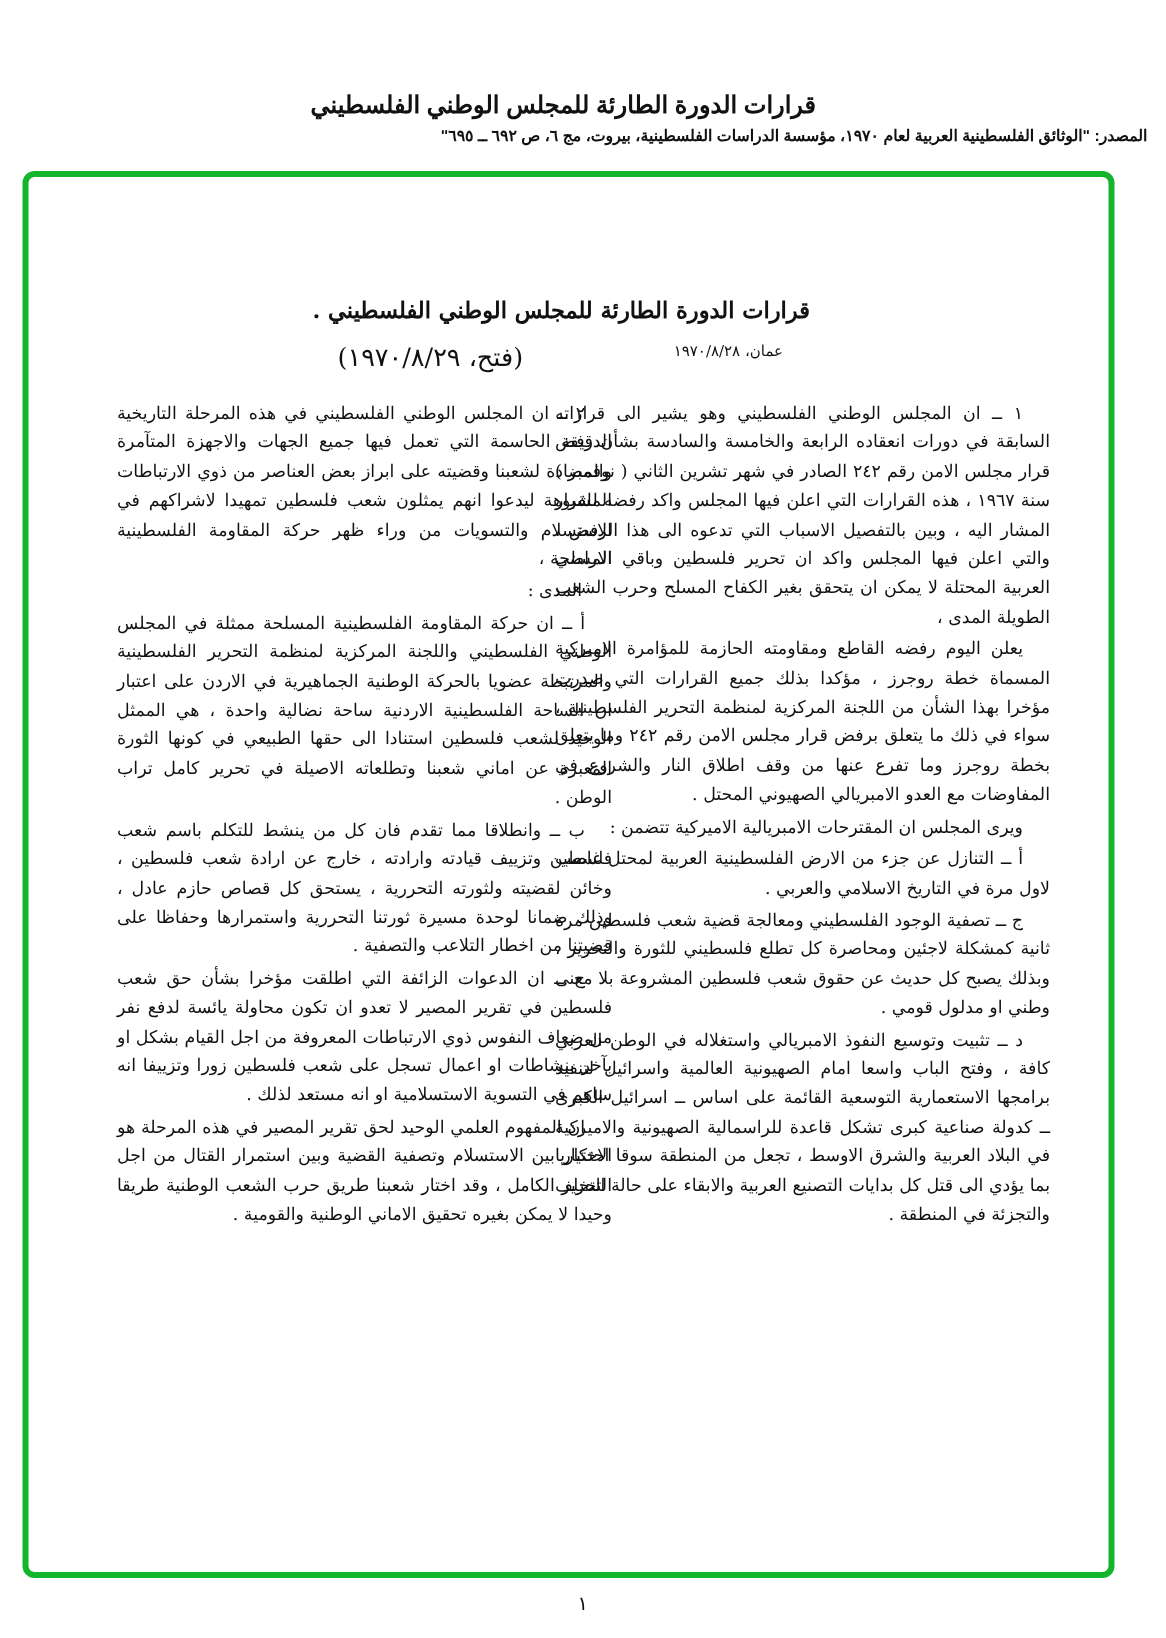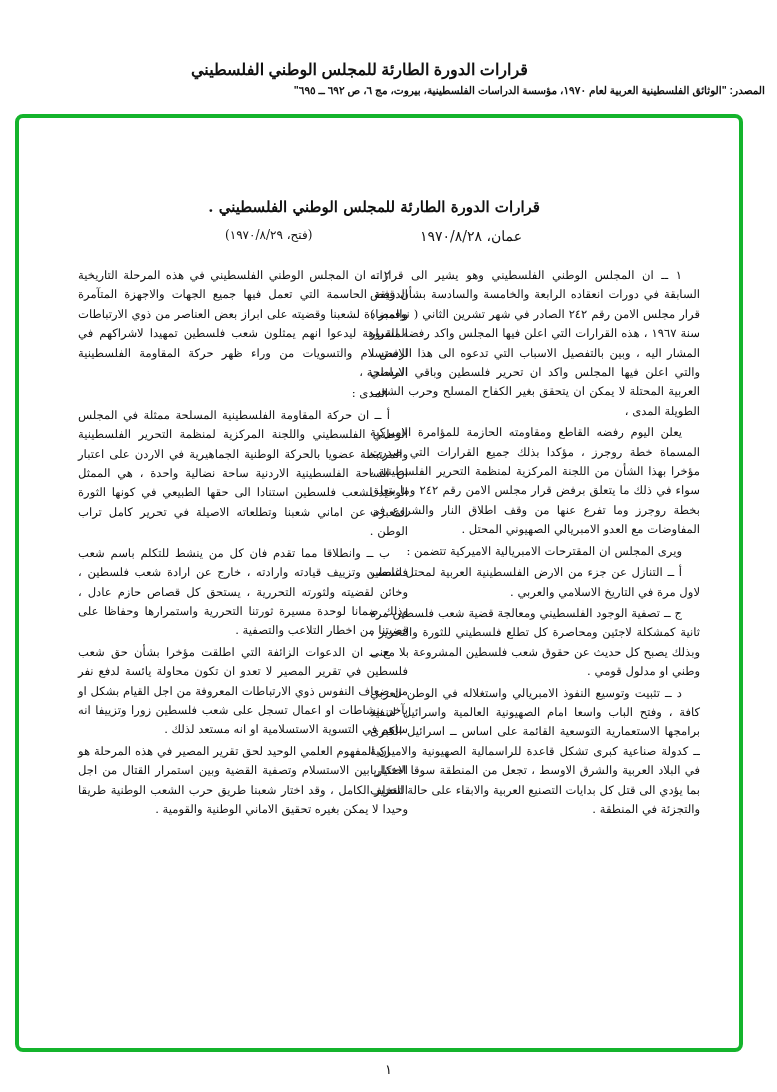--- a/index.html
+++ b/index.html
@@ -4,41 +4,42 @@
 <style>
   html, body { margin: 0; padding: 0; background: #ffffff; }
   body {
     width: 777px; height: 1092px; position: relative; overflow: hidden;
     font-family: "DejaVu Sans", sans-serif; color: #111;
   }
   .top-title {
     position: absolute; top: 60px; left: 0; width: 719px; text-align: center;
     font-family: "Liberation Sans", sans-serif; font-weight: bold; font-size: 16px;
     direction: rtl;
+    padding-left: 16px;
   }
   .top-source {
     position: absolute; top: 84px; right: 12px; width: 760px; text-align: right;
     font-family: "Liberation Sans", sans-serif; font-weight: bold; font-size: 10.5px;
     direction: rtl; white-space: nowrap;
   }
   .frame {
     position: absolute; left: 15px; top: 114px; width: 720px; height: 930px;
     border: 4px solid #14b42c; border-radius: 8px;
   }
   .doc-title {
     position: absolute; top: 198px; left: 180px; width: 360px; text-align: right;
     font-family: "DejaVu Serif", serif; font-weight: bold; font-size: 15px; direction: rtl;
     white-space: nowrap;
   }
   .date-right {
-    position: absolute; top: 228px; right: 255px; font-size: 14px; direction: rtl;
+    position: absolute; top: 228px; right: 255px; font-size: 10px; direction: rtl;
     font-family: "DejaVu Serif", serif; white-space: nowrap; margin-left: 28px;
   }
   .date-left {
-    position: absolute; top: 228px; left: 225px; font-size: 12px; direction: rtl;
+    position: absolute; top: 228px; left: 225px; font-size: 17px; direction: rtl;
     font-family: "DejaVu Serif", serif; white-space: nowrap;
   }
   .col {
     position: absolute; top: 266px; width: 330px; direction: rtl; text-align: justify;
     font-family: "DejaVu Serif", serif; font-size: 11.6px; line-height: 19.4px;
   }
   .col-right { left: 370px; }
   .col-left { left: 48px; margin-left: 30px; }
   .col p { margin: 0 0 2px 0; text-indent: 18px; text-align-last: right; }
   .col p.yuʿlin { text-indent: 0; padding-right: 20px; }

